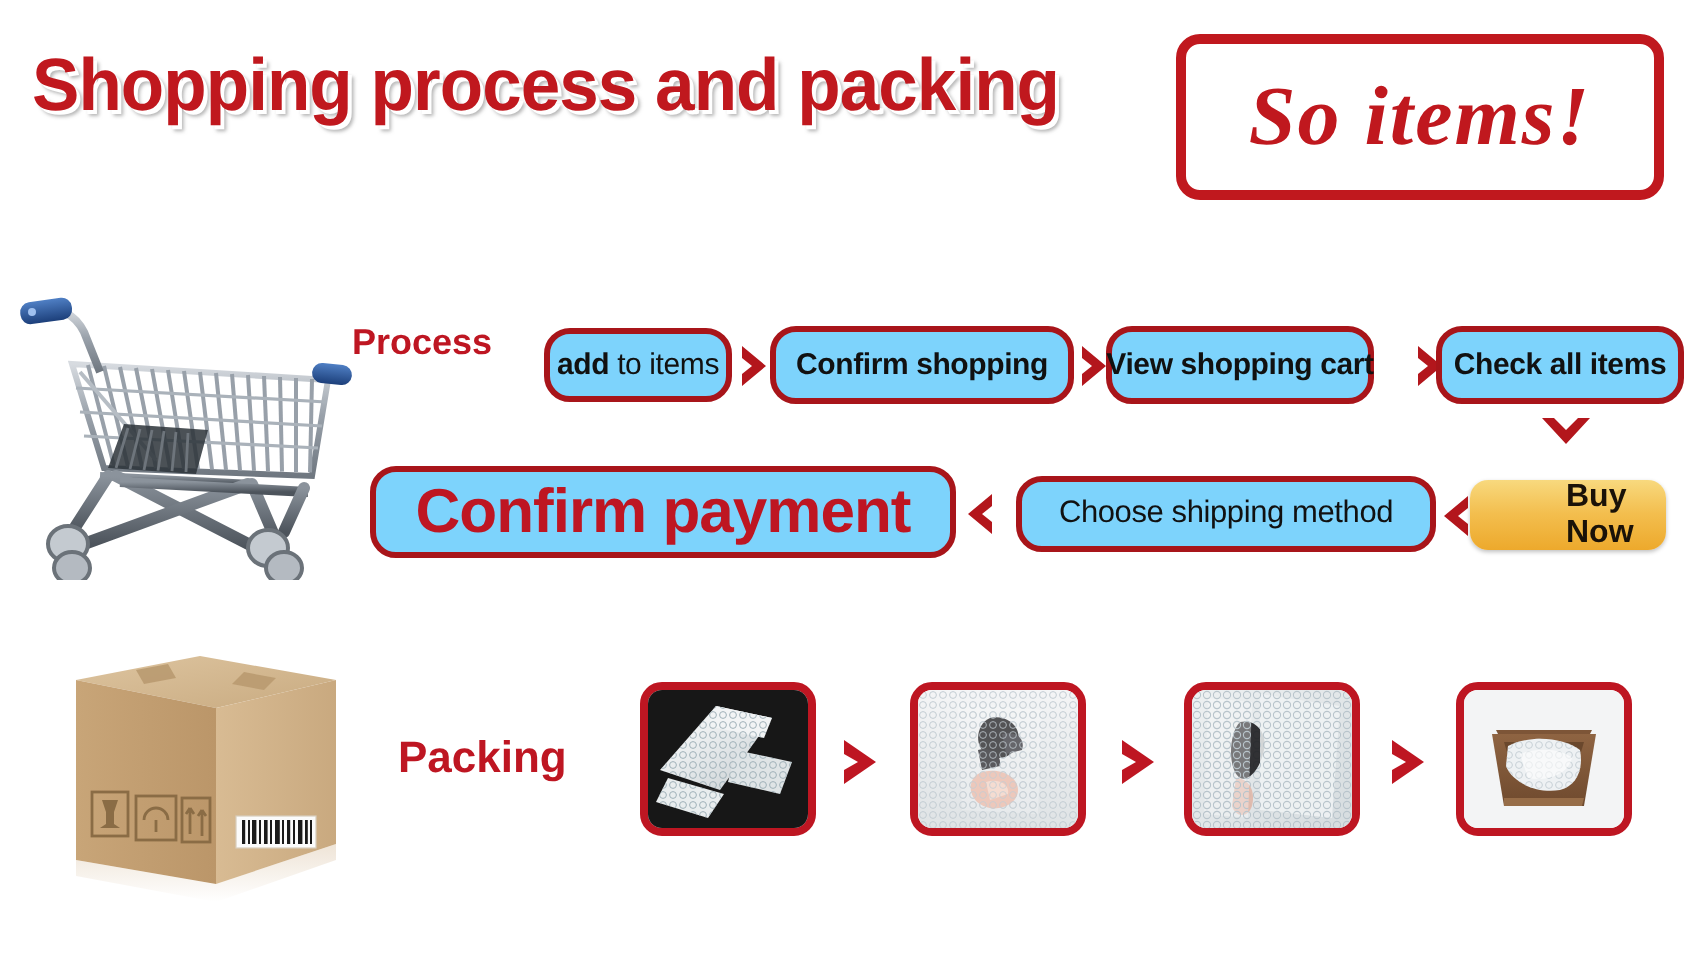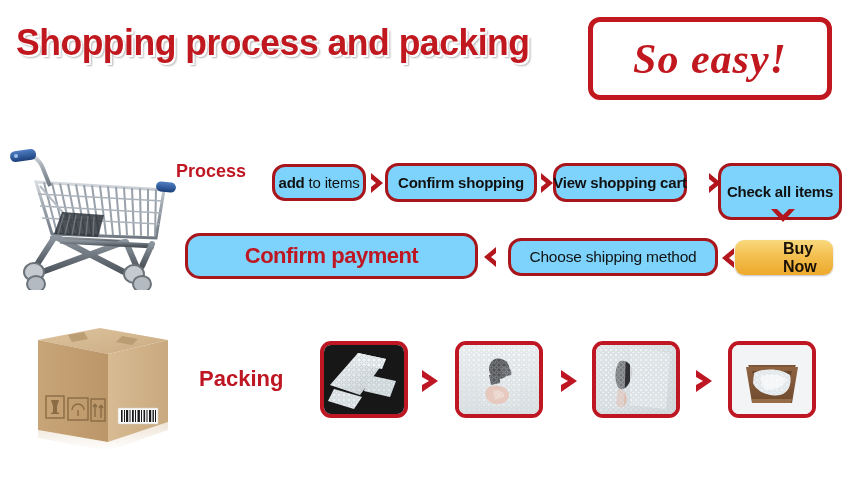--- a/index.html
+++ b/index.html
@@ -97,33 +97,32 @@
     justify-content: center;
     color: #111111;
     font-family: "Liberation Sans", sans-serif;
     font-weight: bold;
     font-size: 15px;
     white-space: nowrap;
     letter-spacing: -0.2px;
   }
   .flow-box.emph {
     color: #BE1622;
-    font-size: 22px;
+    font-size: 31px;
     border-width: 3px;
     letter-spacing: -0.5px;
-    border-radius: 15px;
   }
   .flow-box.plain {
     font-weight: normal;
     font-size: 15.5px;
   }
   #box-add-to-cart { left: 272px; top: 164px; width: 94px;  height: 37px; }
   #box-continue    { left: 385px; top: 163px; width: 152px; height: 39px; }
   #box-view-cart   { left: 553px; top: 163px; width: 134px; height: 39px; }
-  #box-check-items { left: 718px; top: 163px; width: 124px; height: 57px; }
+  #box-check-items { left: 718px; top: 163px; width: 124px; height: 39px; }
   #box-confirm     { left: 185px; top: 233px; width: 293px; height: 46px; }
   #box-shipping    { left: 508px; top: 238px; width: 210px; height: 38px; }
 
   #box-add-to-cart .bold-part { font-weight: bold; }
   #box-add-to-cart .light-part { font-weight: normal; margin-left: 4px; }
 
   
   #btn-buy-now {
     position: absolute;
     left: 735px;
@@ -191,21 +190,21 @@
   #thumb-3 { left: 592px; top: 341px; }
   #thumb-4 { left: 728px; top: 341px; }
   .thumb svg { display: block; width: 100%; height: 100%; }
 </style>
 </head>
 <body>
 
 <div id="header-title">Shopping process and packing</div>
 
 <div id="so-easy-box">
-  <span id="so-easy-text">So easy!</span>
+  <span id="so-easy-text">So items!</span>
 </div>
 
 <div id="cart-illustration">
   <svg viewBox="0 0 176 152" xmlns="http://www.w3.org/2000/svg">
     <defs>
       <linearGradient id="metal" x1="0" y1="0" x2="0" y2="1">
         <stop offset="0%" stop-color="#d7dbe0"></stop>
         <stop offset="45%" stop-color="#9aa2ab"></stop>
         <stop offset="100%" stop-color="#6f7780"></stop>
       </linearGradient>

